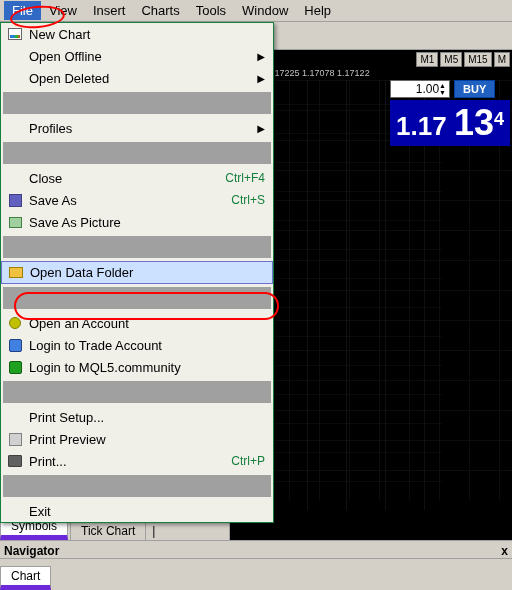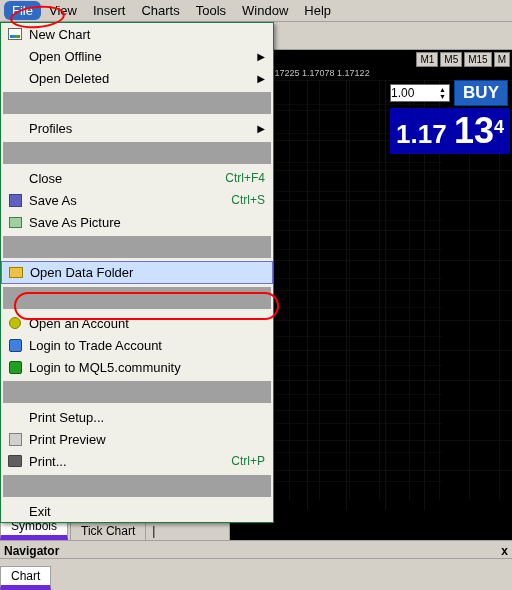--- a/index.html
+++ b/index.html
@@ -22,21 +22,20 @@
       height: 22px;
       padding: 0 4px;
       position: relative;
       z-index: 100;
     }
     .menubar-item {
       padding: 2px 8px;
       cursor: pointer;
       color: #000;
       font-size: 13px;
-      border-radius: 6px;
     }
     .menubar-item:hover, .menubar-item.active {
       background: #316ac5;
       color: #fff;
     }
 
     
     .toolbar {
       background: #d4d0c8;
       height: 28px;
@@ -479,27 +478,27 @@
         <button style="background:#d4d0c8;border:1px solid #808080;font-size:10px;padding:1px 3px;cursor:pointer;">M</button>
       </div>
 
       <div style="position:absolute;top:18px;left:2px;color:#c0c0c0;font-size:9px;">1.17225 1.17225 1.17078 1.17122</div>
 
       <div class="chart-grid" style="margin-top:30px;height:calc(100% - 70px);"></div>
 
       <div style="position:absolute;top:30px;right:2px;z-index:2;">
         <div style="display:flex;align-items:center;gap:4px;margin-bottom:2px;">
           <div class="input-qty">
-            <span style="flex:1;text-align:left;font-size:12px;">1.00</span>
+            <span style="flex:1;text-align:right;font-size:12px;">1.00</span>
             <div style="display:flex;flex-direction:column;width:10px;">
               <span style="font-size:7px;line-height:1;cursor:pointer;">▲</span>
               <span style="font-size:7px;line-height:1;cursor:pointer;">▼</span>
             </div>
           </div>
-          <button style="background:#2060c0;color:#fff;font-weight:bold;border:1px solid #0040a0;font-size:17px;padding:2px 8px;cursor:pointer;">BUY</button>
+          <button style="background:#2060c0;color:#fff;font-weight:bold;border:1px solid #0040a0;font-size:11px;padding:2px 8px;cursor:pointer;">BUY</button>
         </div>
 
         <div style="background:#0000aa;color:#ffffff;font-size:26px;font-weight:bold;padding:2px 6px;text-align:center;">
           <span>1.17</span>
           <span style="font-size:36px;font-weight:bold;">13</span><span style="font-size:18px;vertical-align:super;">4</span>
         </div>
       </div>
 
       <div style="position:absolute;top:30px;left:0;right:70px;bottom:30px;background-image:repeating-linear-gradient(90deg, transparent, transparent 38px, #2a2a2a 39px); opacity:0.8;"></div>
       <div style="position:absolute;top:30px;left:0;right:70px;bottom:30px;background-image:repeating-linear-gradient(0deg, transparent, transparent 28px, #1a1a1a 29px); opacity:0.8;"></div>

